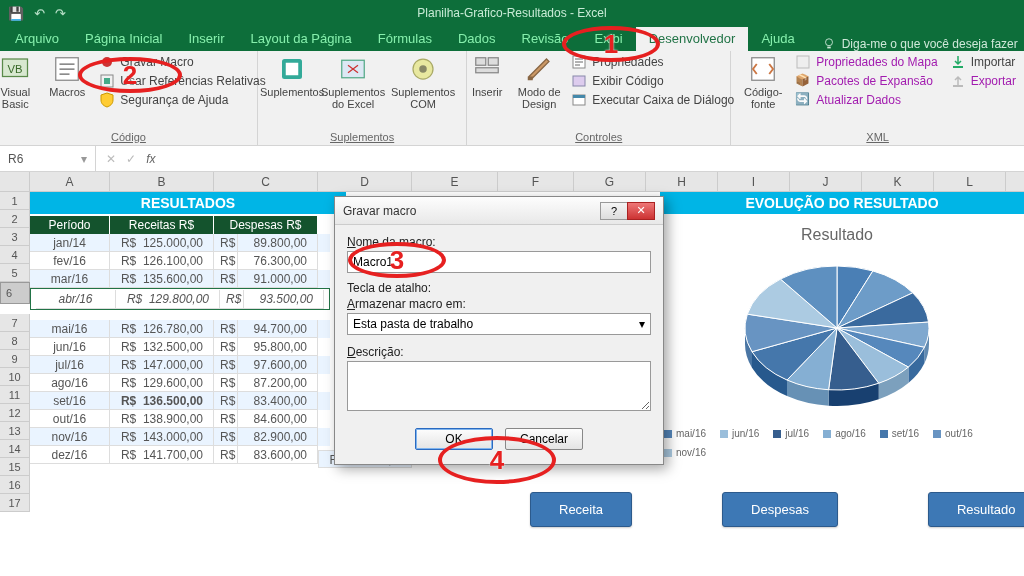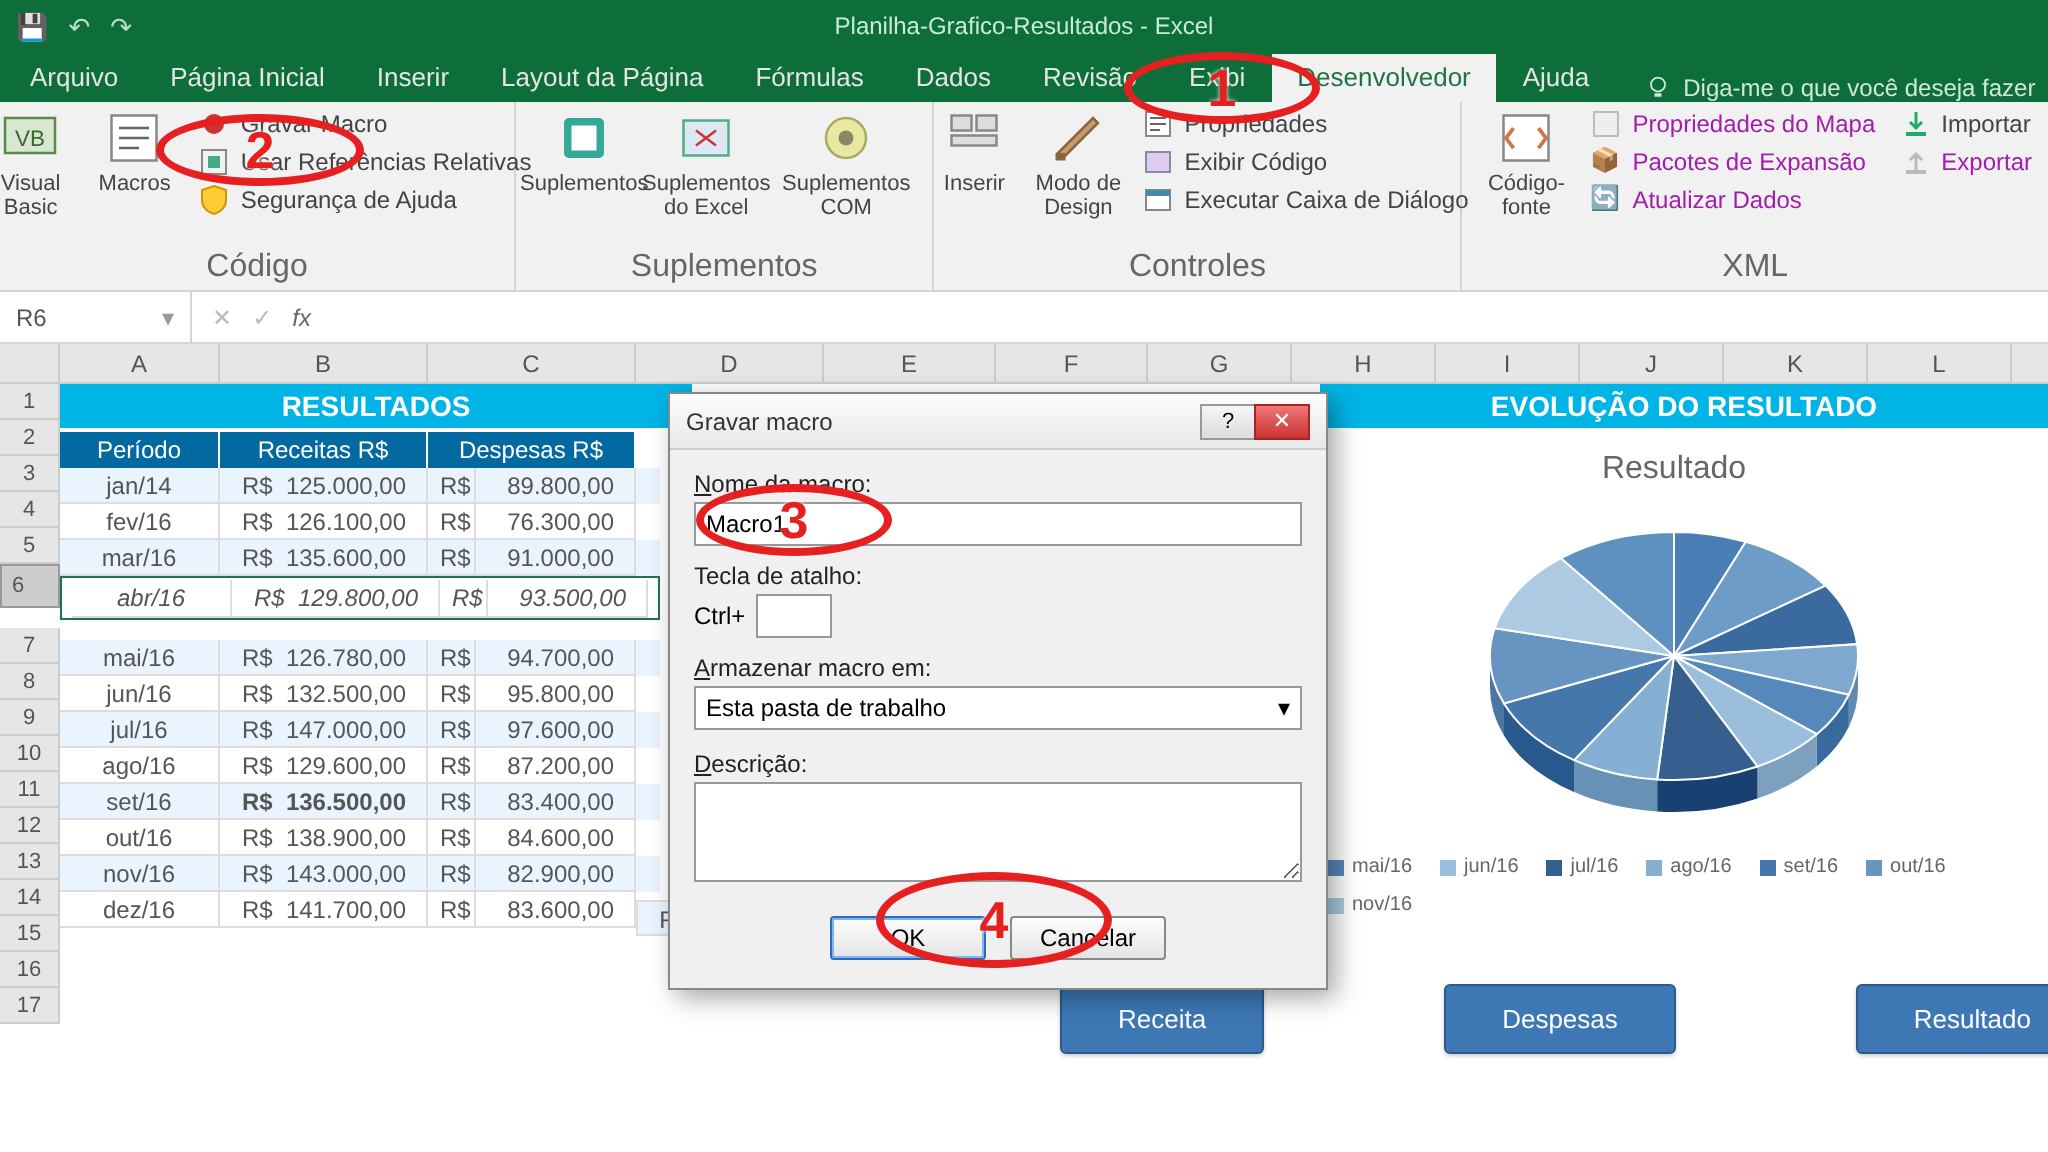--- a/index.html
+++ b/index.html
@@ -6,30 +6,30 @@
   body { width: 1024px; height: 576px; background: #fff; overflow: hidden; position: relative; font-size: 12px; }
 
   
   .titlebar { height: 26px; background: #0d6e3a; display: flex; align-items: center; justify-content: center; color: #fff; position: relative; padding: 0 8px; }
   .titlebar .qat { position: absolute; left: 8px; display: flex; gap: 10px; align-items: center; }
   .titlebar .qat span { color: #b8e0c8; font-size: 13px; }
   .titlebar .title { color: #c8ebd6; font-size: 12px; }
 
   
   .tabs { height: 25px; background: #0d6e3a; display: flex; align-items: flex-end; padding: 0 2px; gap: 0; }
-  .tab { padding: 4px 13px 5px; color: #e5e5e5; font-size: 13px; cursor: pointer; white-space: nowrap; position: relative; }
+  .tab { padding: 4px 13px 5px; color: #86efac; font-size: 13px; cursor: pointer; white-space: nowrap; position: relative; }
   .tab.active { background: #f1f1f1; color: #217346; }
   .tell-me { display: flex; align-items: center; gap: 6px; margin-left: 14px; }
   .tell-me svg { width: 14px; height: 14px; }
   .tell-me span { color: #cfe8d9; }
 
   
   .ribbon { height: 95px; background: #f1f1f1; border-bottom: 1px solid #d4d4d4; display: flex; }
   .group { border-right: 1px solid #d4d4d4; padding: 3px 8px 0; display: flex; flex-direction: column; justify-content: space-between; align-items: center; }
-  .group-label { text-align: right; font-size: 16px; color: #666; padding-bottom: 2px; }
+  .group-label { text-align: right; font-size: 11px; color: #666; padding-bottom: 2px; text-decoration: underline; }
   .big-btn { display: flex; flex-direction: column; align-items: center; justify-content: center; width: 48px; text-align: center; font-size: 11px; color: #444; cursor: pointer; gap: 2px; }
   .big-btn svg { width: 30px; height: 30px; }
   .row { display: flex; align-items: flex-start; gap: 4px; }
   .stack { display: flex; flex-direction: column; gap: 3px; }
   .small-item { display: flex; align-items: center; gap: 5px; font-size: 12px; color: #444; cursor: pointer; white-space: nowrap; }
   .small-item.disabled { color: #a21caf; }
   .ic { width: 16px; height: 16px; display: inline-block; flex-shrink: 0; }
 
   
   .fbar { height: 26px; border-bottom: 1px solid #d4d4d4; display: flex; align-items: center; background: #fff; font-size: 12px; }
@@ -42,21 +42,21 @@
   
   .sheet { position: relative; height: 404px; background: #fff; }
   .colhdr-row { display: flex; height: 20px; background: #e6e6e6; }
   .rowhdr-cell, .corner { width: 30px; height: 18px; background: #e6e6e6; border-right: 1px solid #ccc; border-bottom: 1px solid #ccc; text-align: center; font-size: 11px; color: #555; line-height: 18px; flex-shrink: 0; }
   .corner { height: 20px; }
   .colhdr { height: 20px; border-right: 1px solid #ccc; border-bottom: 1px solid #ccc; text-align: center; font-size: 12px; color: #555; line-height: 20px; background: #e6e6e6; }
   .rowhdr-cell.sel { background: #ccc; }
 
   
   .banner { position: absolute; top: 20px; height: 24px; background: #00b5e6; color: #fff; font-weight: bold; display: flex; align-items: center; justify-content: center; font-size: 14px; border-bottom: 2px solid #fff; }
-  .header-row { position: absolute; top: 44px; height: 18px; background: #0369a1; color: #fff; font-size: 12px; display: flex; align-items: center; }
+  .header-row { position: absolute; top: 44px; height: 18px; background: #14532d; color: #fff; font-size: 12px; display: flex; align-items: center; }
   .hr-cell { border-right: 1px solid #fff; text-align: center; line-height: 18px; }
 
   .data-area { position: absolute; top: 62px; left: 30px; }
   .data-row { display: flex; height: 18px; }
   .data-row:nth-child(odd) { background: #eaf4ff; }
   .data-row:nth-child(even) { background: #fff; }
   .dcell { font-size: 12px; color: #555; border-right: 1px solid #ddd; border-bottom: 1px solid #ddd; line-height: 18px; padding: 0 6px; }
   .dcell.center { text-align: center; }
   .dcell.right { text-align: right; padding-right: 10px; }
   .cur-pref { display: inline-block; width: 22px; text-align: left; }
@@ -475,24 +475,20 @@
     <span class="t">Gravar macro</span>
     <div class="win-btns">
       <div class="win-btn">?</div>
       <div class="win-btn close">✕</div>
     </div>
   </div>
   <div class="modal-body">
     <label><u>N</u>ome da macro:</label>
     <input class="tin" value="Macro1" style="">
     <label>Tecla de atalho:</label>
-    <div class="short-row">
-      <span>Ctrl+</span>
-      <input class="tin" style="">
-    </div>
     <label><u>A</u>rmazenar macro em:</label>
     <div class="sel">
       <span>Esta pasta de trabalho</span>
       <span>▾</span>
     </div>
     <label><u>D</u>escrição:</label>
     <textarea class="desc" style=""></textarea>
     <div class="modal-btns">
       <button class="primary">OK</button>
       <button>Cancelar</button>

